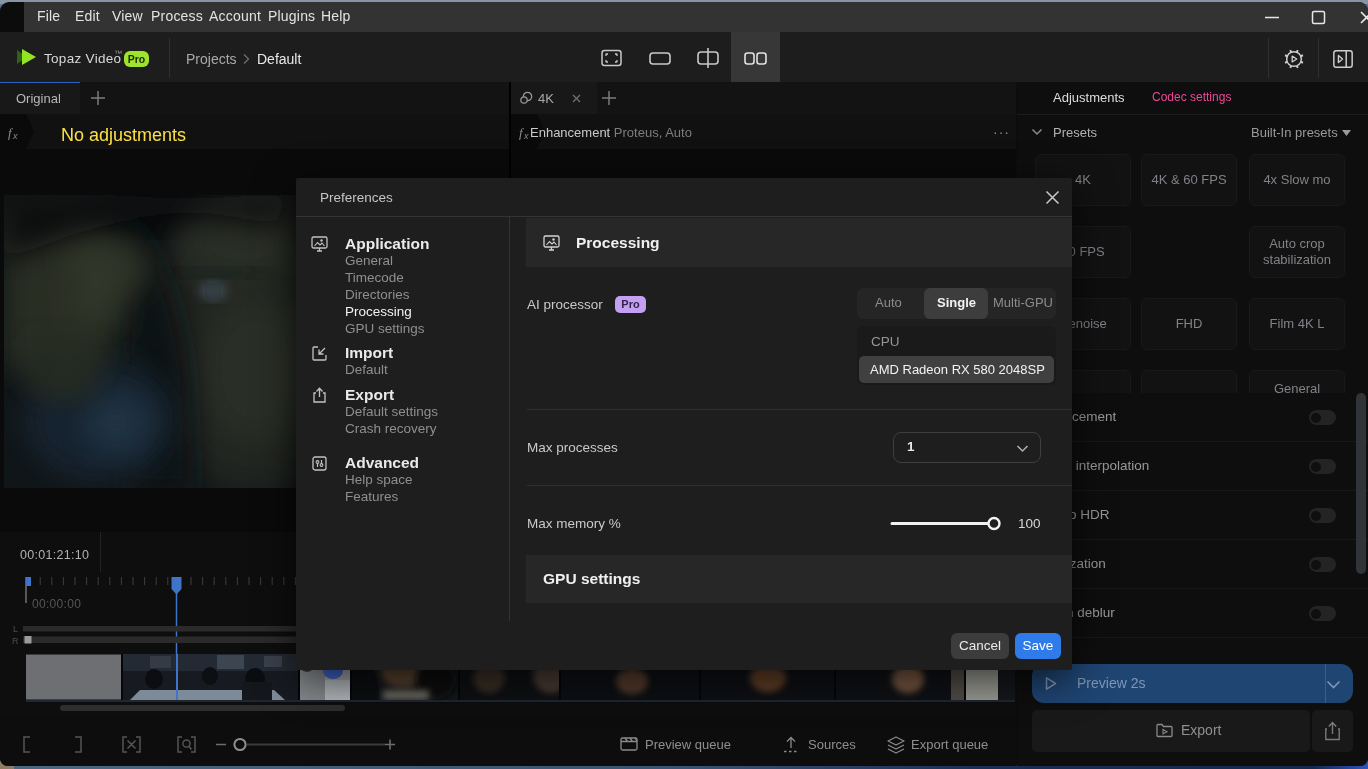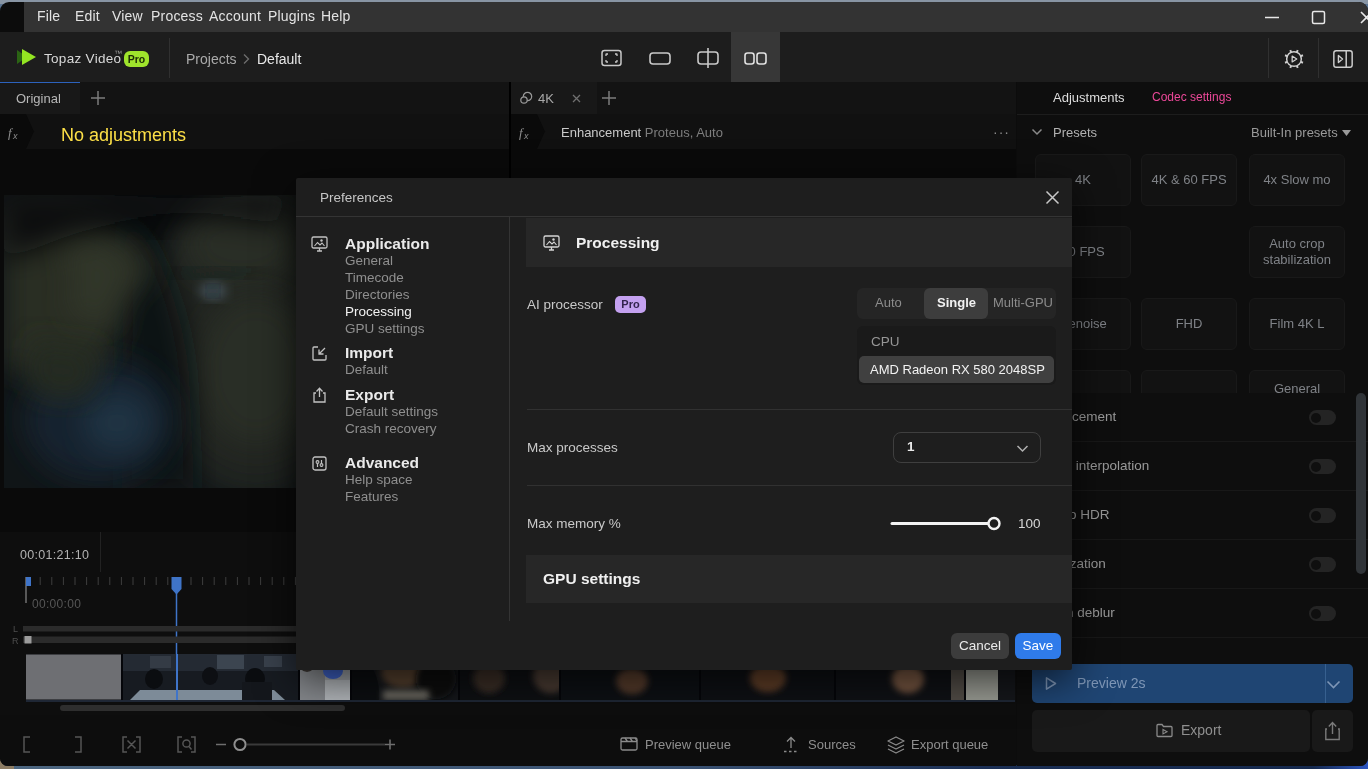--- a/index.html
+++ b/index.html
@@ -142,21 +142,21 @@
       <path d="M0 0 H 26 L 34 17.5 L 26 35 H 0 Z" fill="#0a0a0a"></path>
       <text x="8" y="23" font-size="13" font-style="italic" fill="#8d8d8d" font-family="Liberation Serif,serif">f</text>
       <text x="13" y="25" font-size="9" font-style="italic" fill="#8d8d8d">x</text>
     </svg>
     <span class="abs" style="left:61px;top:43px;font-size:18px;color:#fde047">No adjustments</span>
     <svg class="abs" style="left:511px;top:32px" width="36" height="35" viewBox="0 0 36 35">
       <path d="M0 0 H 26 L 34 17.5 L 26 35 H 0 Z" fill="#0a0a0a"></path>
       <text x="8" y="23" font-size="13" font-style="italic" fill="#8d8d8d" font-family="Liberation Serif,serif">f</text>
       <text x="13" y="25" font-size="9" font-style="italic" fill="#8d8d8d">x</text>
     </svg>
-    <span class="abs" style="left:561px;top:43px;font-size:13px;color:#c9c9c9">Enhancement <span style="color:#7d7d7d">Proteus, Auto</span></span>
+    <span class="abs" style="left:530px;top:43px;font-size:13px;color:#c9c9c9">Enhancement <span style="color:#7d7d7d">Proteus, Auto</span></span>
     <span class="abs" style="left:993px;top:42px;font-size:14px;color:#8a8a8a;letter-spacing:1px">···</span>
 
     <div class="abs" style="left:0;top:67px;width:1016px;height:383px;background:#0a0a0a"></div>
     <div class="abs" style="left:509px;top:0;width:2px;height:450px;background:#000"></div>
     <svg class="abs" style="left:4px;top:113px" width="506" height="293" viewBox="0 0 506 293">
       <defs>
         <filter id="b1" x="-30%" y="-30%" width="160%" height="160%">
             <feGaussianBlur stdDeviation="14"></feGaussianBlur>
           </filter>
         <filter id="b2" x="-30%" y="-30%" width="160%" height="160%">
@@ -226,21 +226,21 @@
       </div>
     <div class="frow" style="top:458px">
         <span>Stabilization</span>
       </div>
     <div class="frow" style="top:507px">
         <span>Motion deblur</span>
       </div>
 
     <div class="abs" style="left:339px;top:311px;width:10px;height:181px;background:#303438;border-radius:5px"></div>
 
-    <div class="abs" style="left:15px;top:582px;width:321px;height:39px;background:#1f4573;border-radius:5px">
+    <div class="abs" style="left:15px;top:582px;width:321px;height:39px;background:#1f4573;border-radius:12px">
       <svg class="abs" style="left:12px;top:12px" width="14" height="15" viewBox="0 0 14 15">
         <path d="M2.5 1.8 L 11.5 7.5 L 2.5 13.2 Z" fill="none" stroke="#7e96b6" stroke-width="1.5" stroke-linejoin="round"></path>
       </svg>
       <span class="abs" style="left:45px;top:11px;font-size:14px;color:#7e96b6">Preview 2s</span>
       <div class="abs" style="left:293px;top:0;width:1px;height:39px;background:#37608f"></div>
       <svg class="abs" style="left:294px;top:16px" width="15" height="9" viewBox="0 0 15 9">
         <path d="M1.5 1.5 L 7.5 7.5 L 13.5 1.5" stroke="#7e96b6" stroke-width="1.6" fill="none"></path>
       </svg>
     </div>
 

